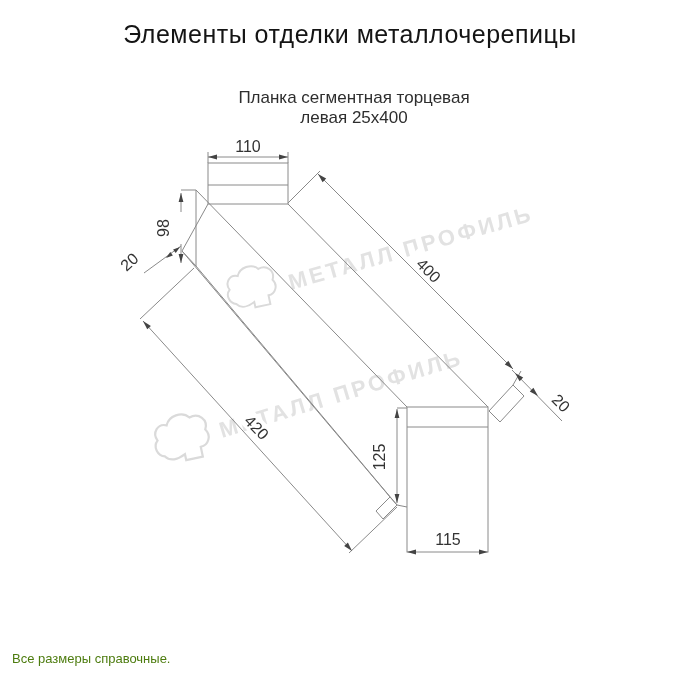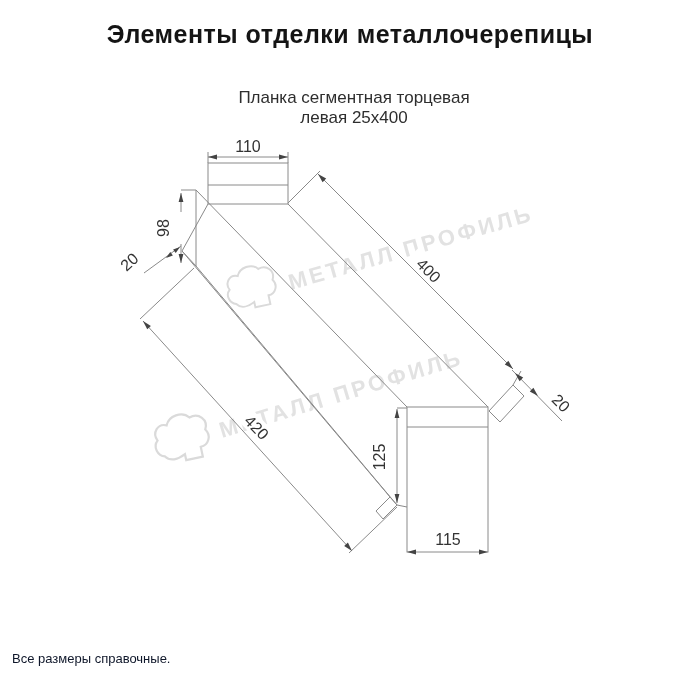--- a/index.html
+++ b/index.html
@@ -1,23 +1,23 @@
 <!DOCTYPE html>
 <html><head>
 <meta charset="utf-8">
 <style>
   html,body{margin:0;padding:0;background:#fff;}
   #page{position:relative;width:700px;height:700px;background:#ffffff;overflow:hidden;
         font-family:"Liberation Sans", sans-serif;}
   #main-title{position:absolute;top:20px;left:0;width:700px;text-align:center;
-        font-size:25px;font-weight:700;color:#141414;letter-spacing:0.5px;}
+        font-size:25px;font-weight:400;color:#141414;letter-spacing:0.5px;}
   #subtitle{position:absolute;top:88px;left:0;width:708px;text-align:center;
         font-size:17px;color:#2e2e2e;line-height:20px;}
   #drawing-svg{position:absolute;top:0;left:0;}
-  #footer-notes{position:absolute;left:12px;top:650px;font-size:13px;color:#0f172a;line-height:17px;}
+  #footer-notes{position:absolute;left:12px;top:650px;font-size:13px;color:#4d7c0f;line-height:17px;}
   .dim-label{font-size:16px;fill:#333333;}
   .wm-text{font-size:22px;font-weight:bold;letter-spacing:3px;}
 </style>
 </head>
 <body>
 
 <div id="page">
 
   <div id="main-title">Элементы отделки металлочерепицы</div>
 

